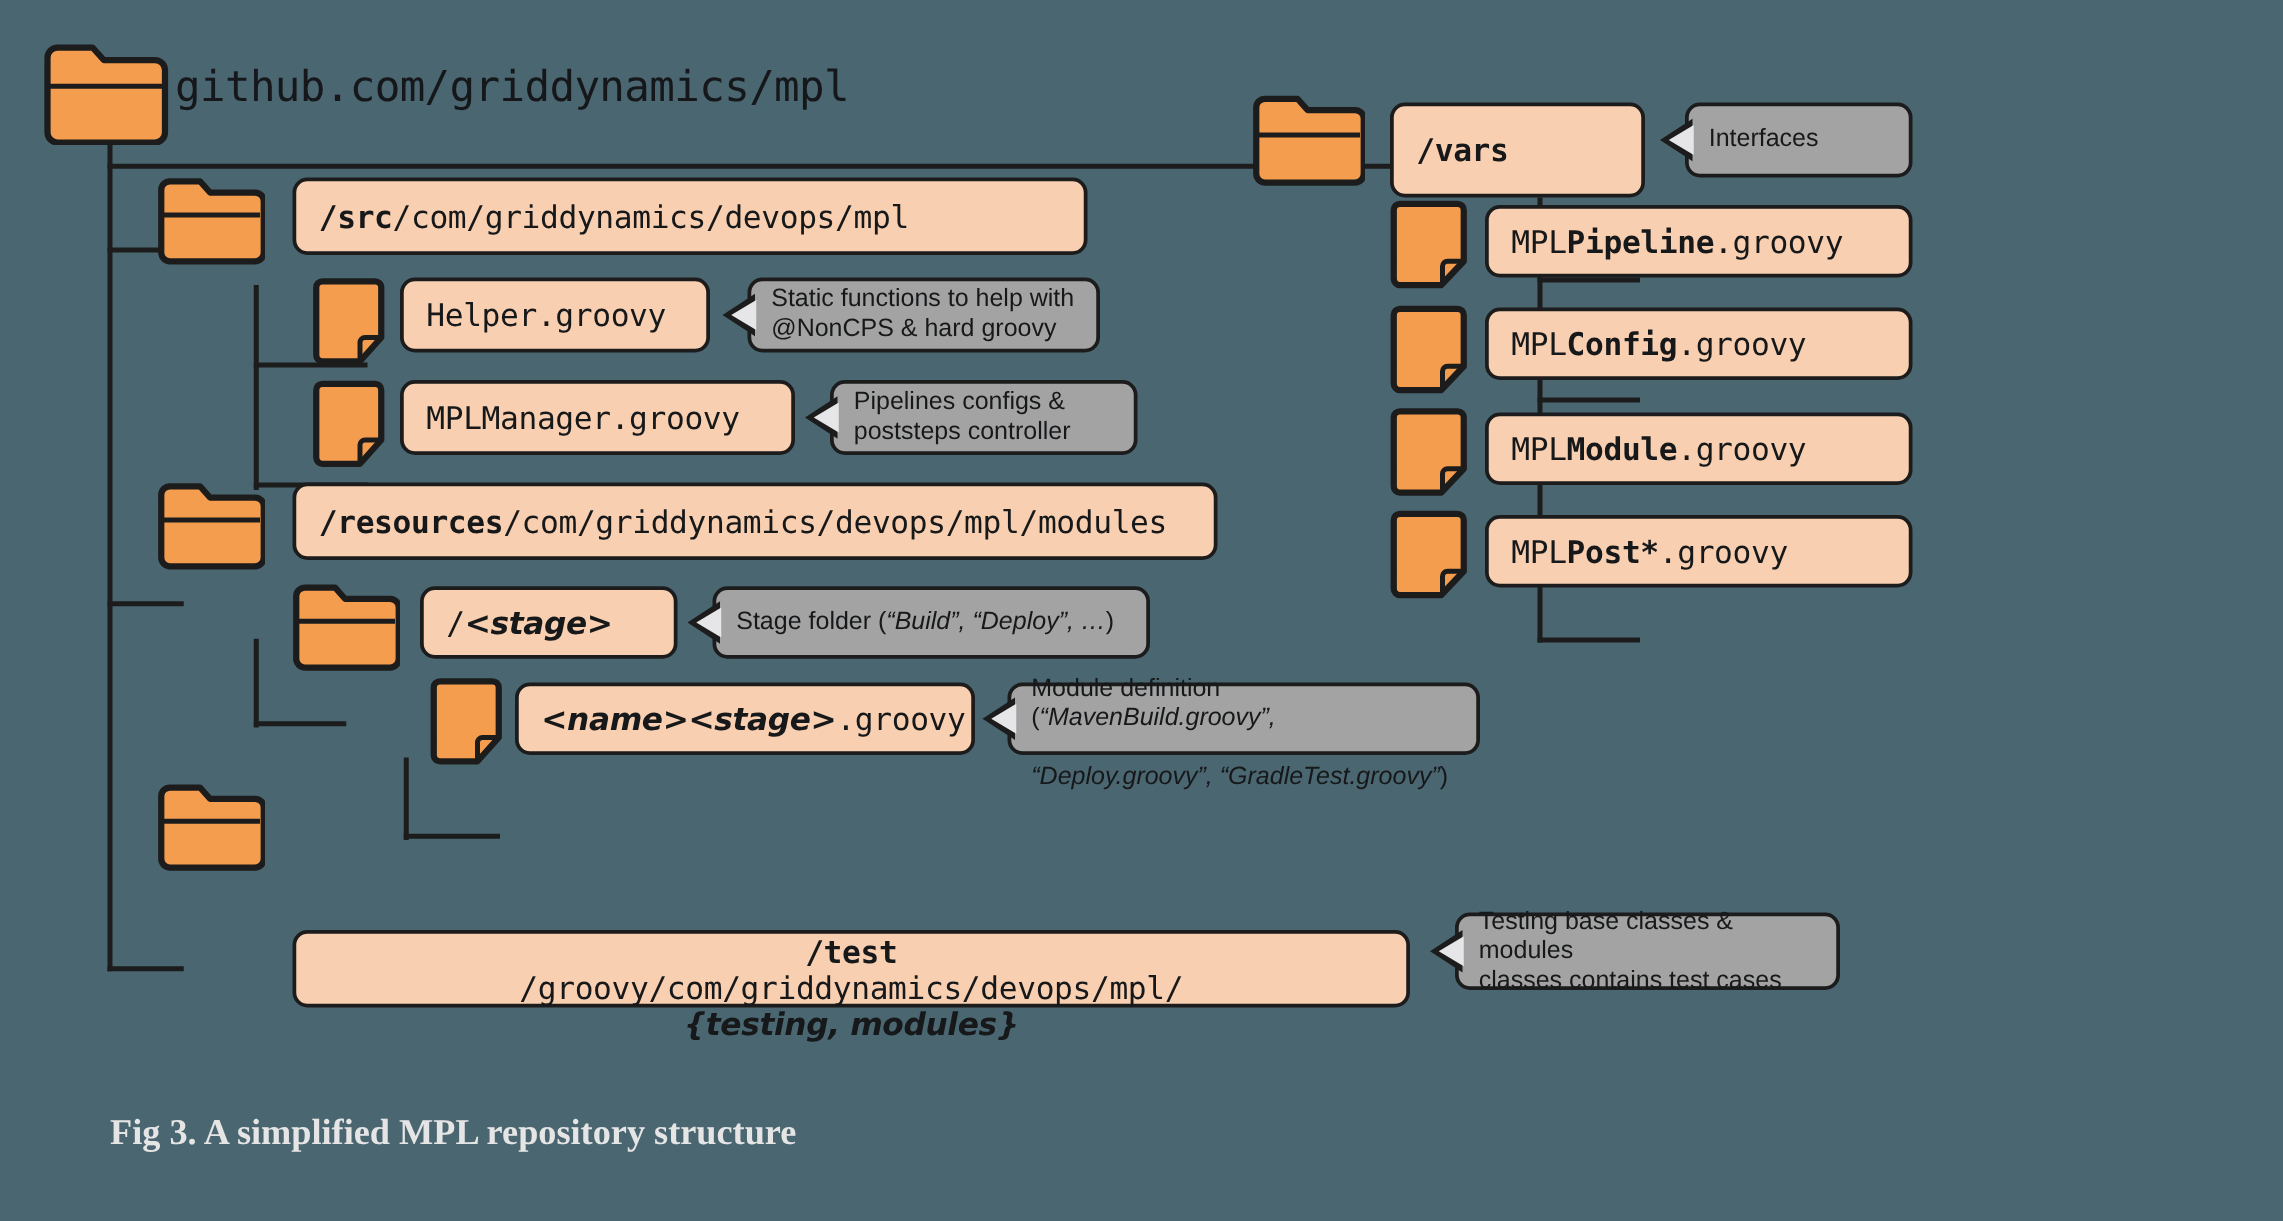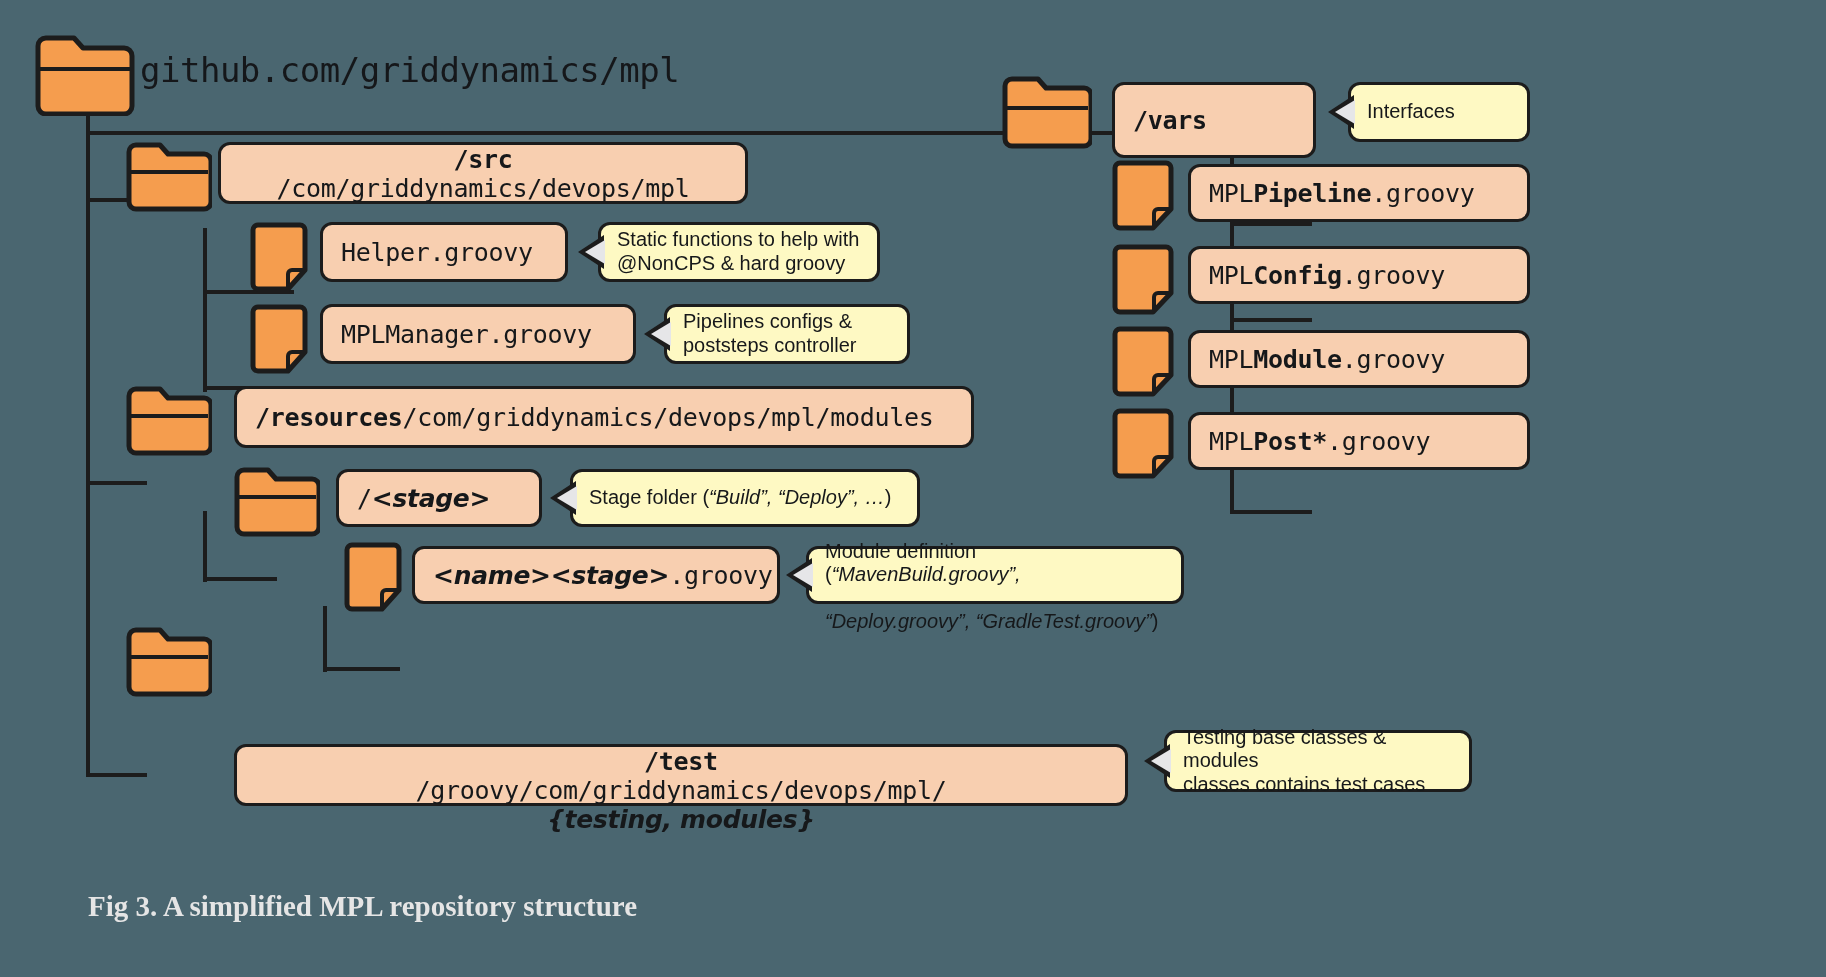--- a/index.html
+++ b/index.html
@@ -28,21 +28,21 @@
     white-space:nowrap;
     letter-spacing:-0.3px;
   }
   .pill b{font-weight:bold;}
   .pill i{font-style:italic;font-weight:bold;font-family:"DejaVu Sans","Liberation Sans",sans-serif;}
 
   
   .callout{
     position:absolute;
     box-sizing:border-box;
-    background:#fef9c3;
+    background:#a3a3a3;
     border:3px solid #1c1c1c;
     border-radius:12px;
     display:flex;align-items:center;
     padding:16px 16px;
     font-family:"Liberation Sans", sans-serif;
     font-size:20px;
     line-height:1.18;
     color:#16181a;
     white-space:pre-line;
   }
@@ -136,21 +136,21 @@
     </svg>
   </div>
   <div id="root-title" style="left:140px;top:50px;">github.com/griddynamics/mpl</div>
 
   <div class="folder" style="left:126px;top:140px;">
     <svg width="86" height="72" viewBox="0 0 86 72">
       <path d="M3 12 a7 7 0 0 1 7 -7 h24 l8 9 h36 a7 7 0 0 1 7 7 v41 a7 7 0 0 1 -7 7 h-68 a7 7 0 0 1 -7 -7 z" fill="#f59d4e" stroke="#1c1c1c" stroke-width="5" stroke-linejoin="round"></path>
       <path d="M4 32 h78" fill="none" stroke="#1c1c1c" stroke-width="4"></path>
     </svg>
   </div>
-  <div class="pill" style="left:218px;top:142px;width:530px;height:62px;flex-direction:column;">
+  <div class="pill" style="left:234px;top:142px;width:636px;height:62px;">
     <b>/src</b>
       <span>/com/griddynamics/devops/mpl</span>
   </div>
 
   <div class="file" style="left:250px;top:222px;">
     <svg width="58" height="70" viewBox="0 0 58 70">
       <path d="M3 8 a5 5 0 0 1 5 -5 h42 a5 5 0 0 1 5 5 v40 l-17 19 h-30 a5 5 0 0 1 -5 -5 z" fill="#f59d4e" stroke="#1c1c1c" stroke-width="5" stroke-linejoin="round"></path>
       <path d="M55 48 h-13 a4 4 0 0 0 -4 4 v15" fill="none" stroke="#1c1c1c" stroke-width="4"></path>
     </svg>
   </div>

